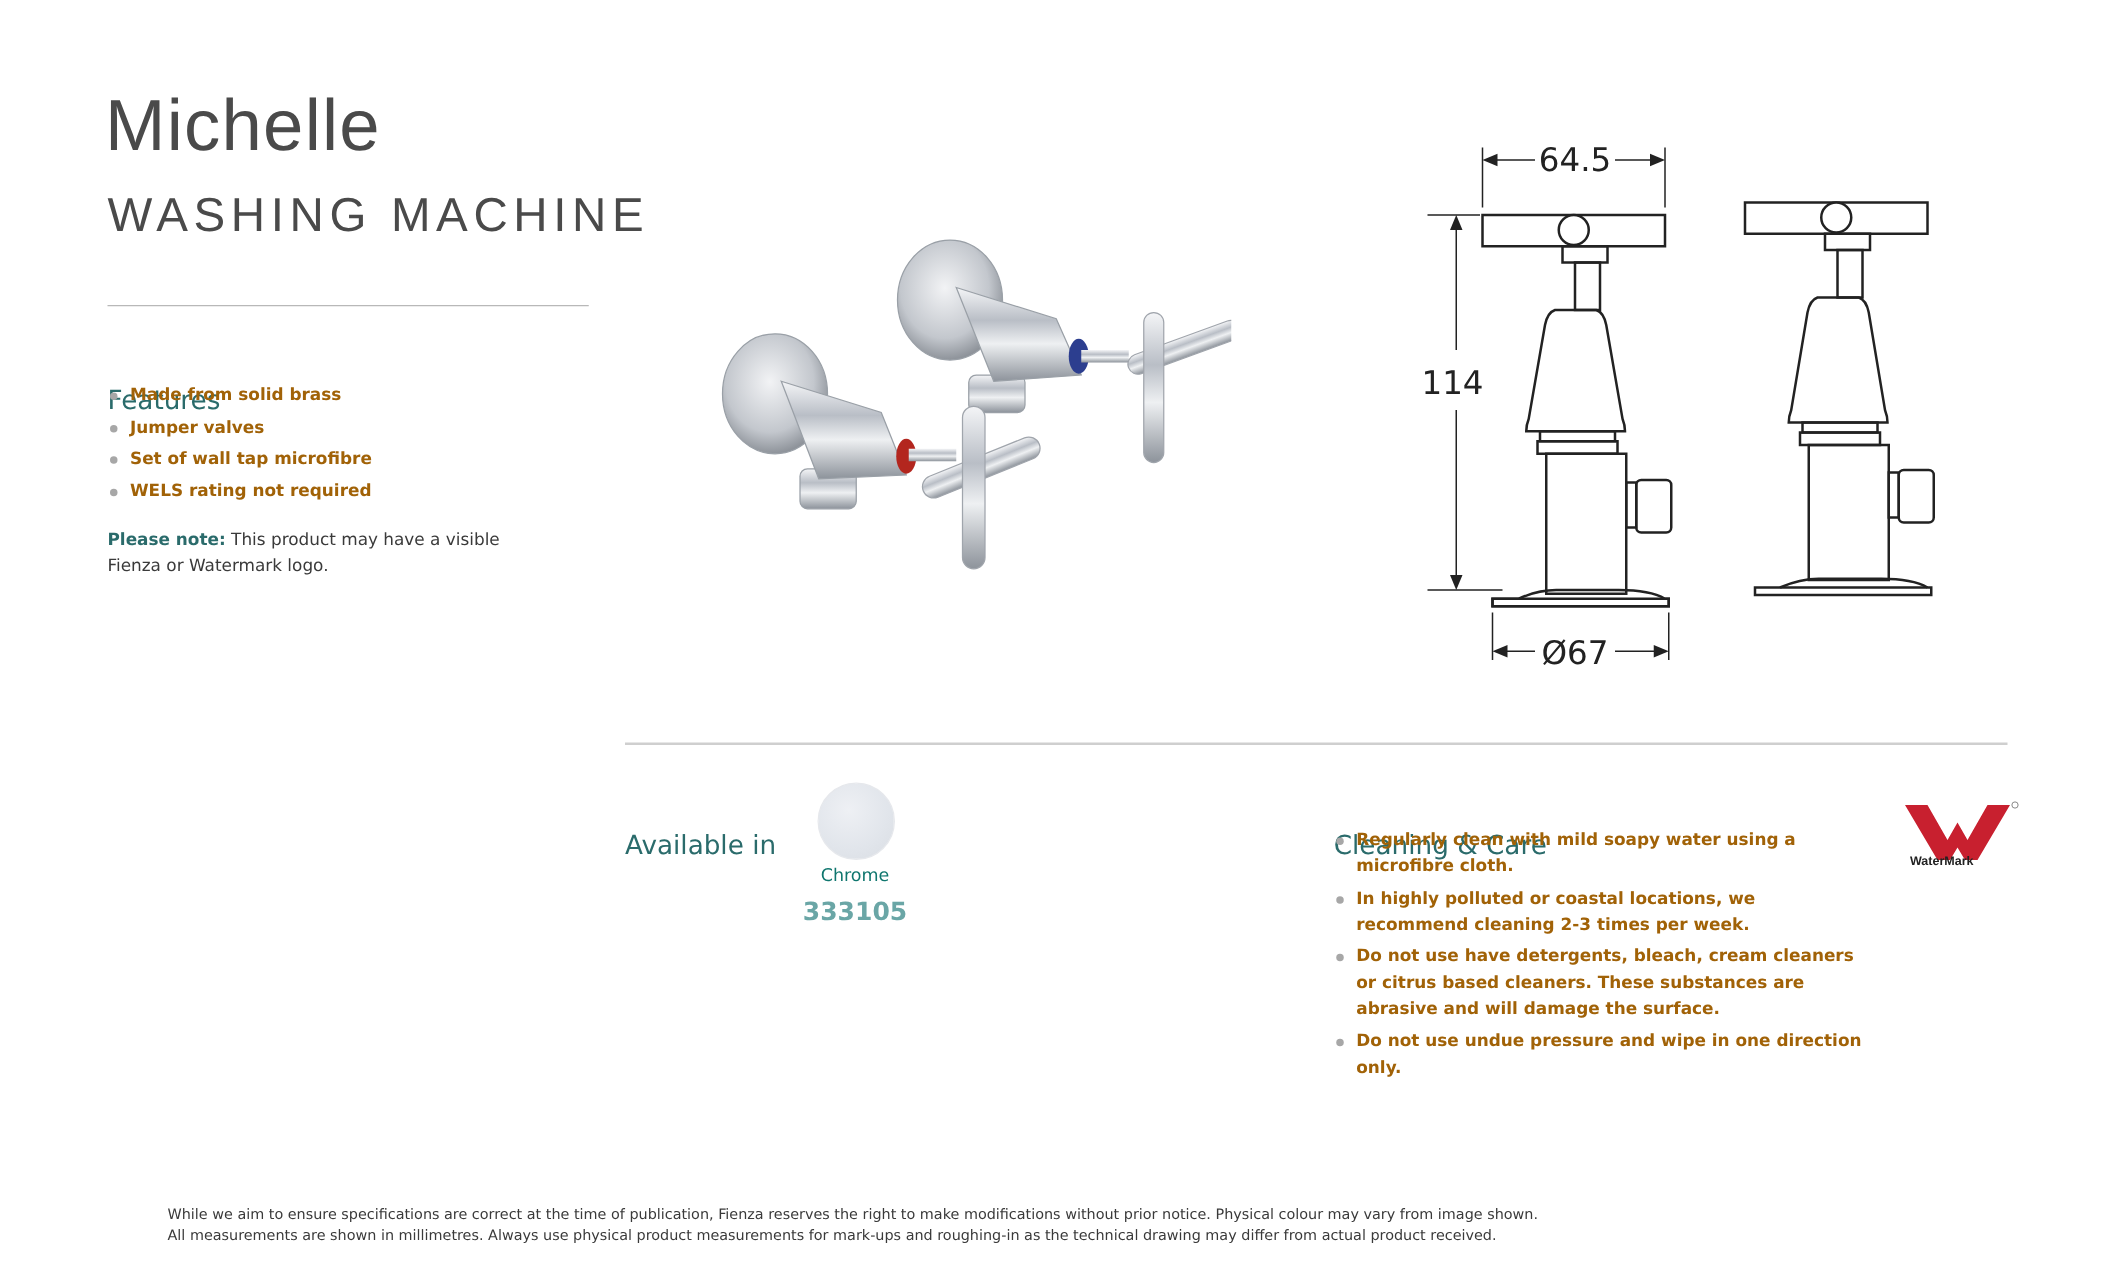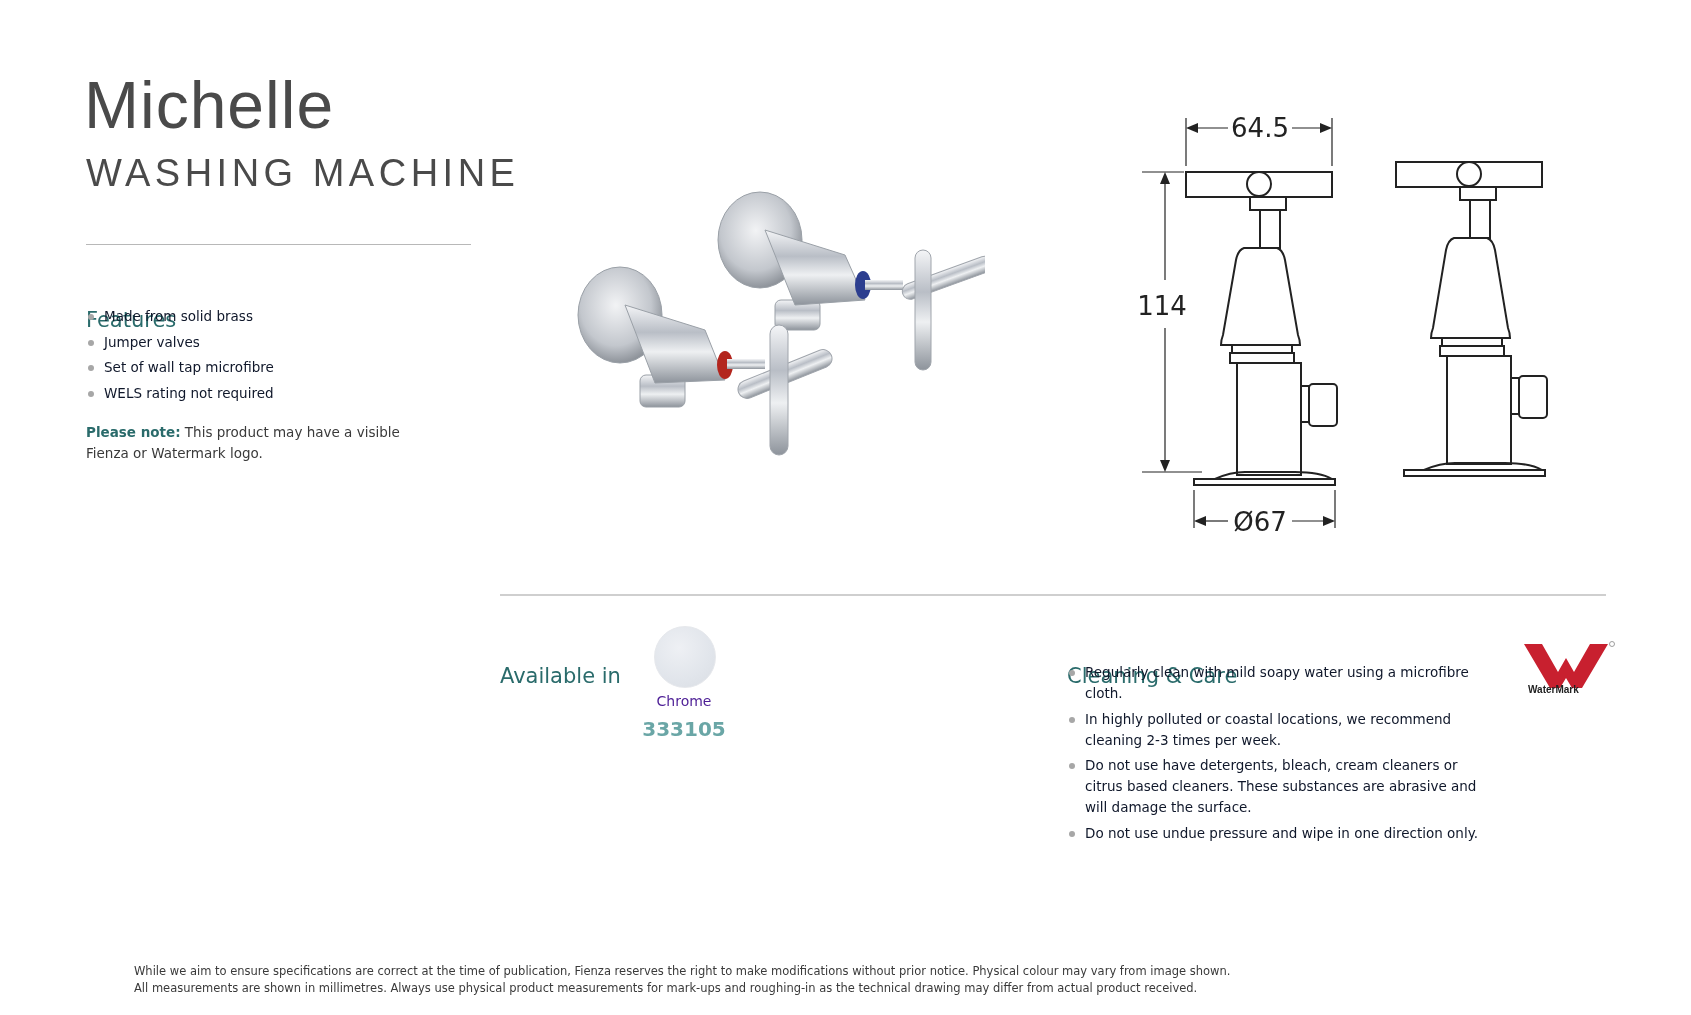--- a/index.html
+++ b/index.html
@@ -1,42 +1,42 @@
 <!DOCTYPE html>
 <html><head>
 <meta charset="utf-8">
 <style>
   html, body { margin:0; padding:0; background:#ffffff; }
   body { width:1691px; height:1015px; position:relative; overflow:hidden;
          font-family:"DejaVu Sans", sans-serif; color:#3a3a3a; }
   .abs { position:absolute; }
   .title { left:84px; top:72px; font-family:"Liberation Sans", sans-serif; font-weight:300;
-           font-size:66px; color:#4a4a4a; letter-spacing:1px; line-height:1; }
+           font-size:58px; color:#4a4a4a; letter-spacing:1px; line-height:1; }
   .subtitle { left:86px; top:152px; font-family:"Liberation Sans", sans-serif; font-size:38px;
               color:#4a4a4a; letter-spacing:4.5px; line-height:42px; font-weight:300; }
   .title-rule { left:86px; top:244px; width:385px; height:1px; background:#b8b8b8; }
   .h2 { font-family:"DejaVu Sans", sans-serif; font-size:21px; color:#2a6b6b; font-weight:500;margin-top:44px; }
   .features-h { left:86px; top:264px; }
   ul.bullets { list-style:none; margin:0; padding:0; }
-  ul.bullets li { position:relative; padding-left:18px; font-size:13.5px; color:#0f172a; }
+  ul.bullets li { position:relative; padding-left:18px; font-size:13.5px; color:#a16207;font-weight:bold; }
   ul.bullets li::before { content:""; position:absolute; left:2px; width:6px; height:6px;
                           border-radius:50%; background:#a7a7a7; }
   .features-list { left:86px; top:304px; }
   .features-list li { line-height:25.5px; }
   .features-list li::before { top:10px; }
   .note { left:86px; top:422px; width:360px; font-size:13.5px; line-height:21px; color:#3a3a3a; }
   .note b { color:#2a6b6b; }
   .photo { left:565px; top:180px; width:420px; height:300px; }
   .drawing { left:1120px; top:100px; width:460px; height:450px; }
   .sep { left:500px; top:594px; width:1106px; height:2px; background:#cfcfcf; }
   .avail-h { left:500px; top:620px; }
   .swatch { left:654px; top:626px; width:60px; height:60px; border-radius:50%;
             background:radial-gradient(circle at 40% 35%, #eef0f4 0%, #e1e5eb 60%, #d9dde3 100%);
             border:1px solid #e6e8ec; }
-  .swatch-label { left:634px; top:693px; width:100px; text-align:center; font-size:14px; color:#4c1d95; }
+  .swatch-label { left:634px; top:693px; width:100px; text-align:center; font-size:14px; color:#0f766e; }
   .swatch-code { left:634px; top:717px; width:100px; text-align:center; font-size:20px;
                  color:#6aa6a6; font-weight:bold; }
   .care-h { left:1067px; top:620px; }
   .care-list { left:1067px; top:662px; width:430px; }
   .care-list li { line-height:21px; margin-bottom:4.5px; }
   .care-list li::before { top:8px; }
   .wm { left:1520px; top:638px; width:96px; height:72px; }
   .wm-label { left:1528px; top:684px; width:72px; text-align:left; font-family:"Liberation Sans", sans-serif;
               font-size:10px; font-weight:bold; color:#222; }
   .footer { left:86px; top:963px; font-size:11.5px; line-height:17px; color:#3a3a3a;margin-left:48px; }

